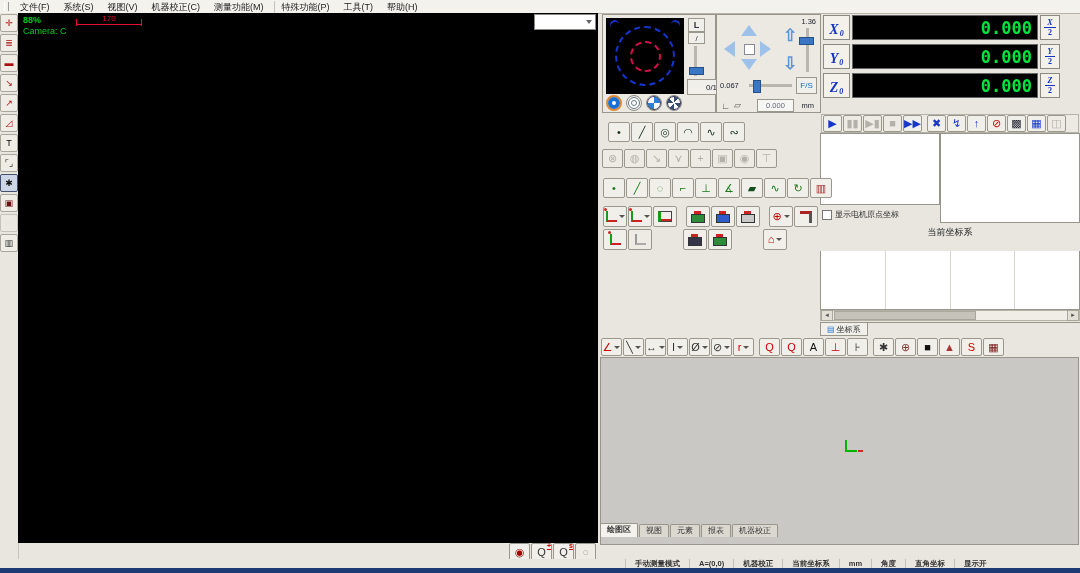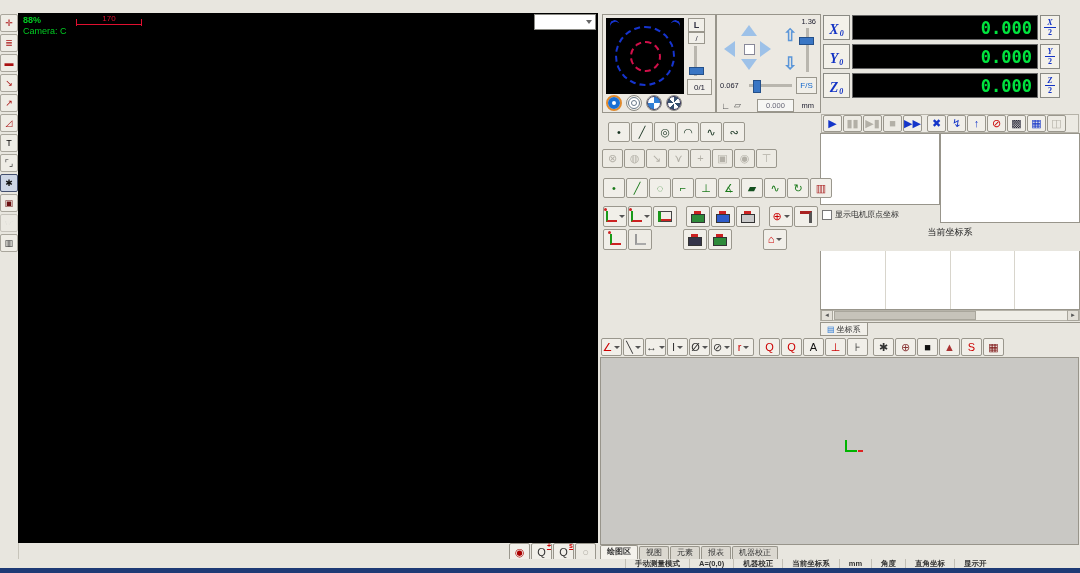--- a/index.html
+++ b/index.html
@@ -70,21 +70,21 @@
   .c-outer{position:absolute;left:9px;top:8px;width:56px;height:56px;border:2px dashed #1634cf;border-radius:50%;}
   .c-inner{position:absolute;left:24px;top:23px;width:27px;height:27px;border:2px dashed #d1104a;border-radius:50%;}
   .c-arc{position:absolute;width:10px;height:10px;border-top:2px solid #1634cf;border-radius:50%;}
   .focusL{position:absolute;left:85px;top:3px;width:15px;height:12px;border:1px solid #9a978d;background:#f1efe9;
           font-size:9px;font-weight:bold;color:#334;display:flex;align-items:center;justify-content:center;}
   .focusS{position:absolute;left:85px;top:17px;width:15px;height:10px;border:1px solid #9a978d;background:#f1efe9;
           font-size:8px;color:#334;display:flex;align-items:center;justify-content:center;}
   .vtrack{position:absolute;background:#b9b6ae;}
   .vthumb{position:absolute;background:#3a76c4;border:1px solid #24508a;}
   .fbtn{position:absolute;left:84px;top:64px;width:23px;height:14px;border:1px solid #9a978d;background:#f1efe9;
-        font-size:8px;display:flex;align-items:center;justify-content:center;color:#223;}
+        font-size:8px;display:flex;align-items:center;justify-content:center;color:#223;padding-left:12px;}
   .rings{position:absolute;left:3px;top:80px;display:flex;align-items:center;}
   .ringbtn{width:16px;height:16px;border-radius:50%;border:1px solid #8a8a84;background:#f4f2ec;
            display:inline-flex;align-items:center;justify-content:center;margin-right:4px;box-sizing:border-box;}
   .ringbtn.sel{border:2px solid #e08a2d;}
   .ring-core{width:4px;height:4px;border:4px solid #1a6fd4;border-radius:50%;background:#fff;}
   .ring-core2{width:4px;height:4px;border:4px double #6a7a8a;border-radius:50%;background:#fff;}
   .ring-pie{width:12px;height:12px;border-radius:50%;background:conic-gradient(#2f7fd6 0 25%,#fff 25% 50%,#2f7fd6 50% 75%,#fff 75%);border:1px solid #446;}
   .ring-pie2{width:12px;height:12px;border-radius:50%;border:1px solid #335;
      background:conic-gradient(#35506e 0 12%,#fff 12% 25%,#35506e 25% 37%,#fff 37% 50%,#35506e 50% 62%,#fff 62% 75%,#35506e 75% 87%,#fff 87%);}
 
@@ -160,36 +160,47 @@
   #dimTb{position:absolute;left:601px;top:338px;display:flex;align-items:center;}
   #dimTb .tb{width:19px;height:16px;}
 
   
   .report{position:absolute;left:600px;top:357px;width:479px;height:188px;background:#c9c8c4;border:1px solid #98958b;box-sizing:border-box;}
   .axismark{position:absolute;left:244px;top:82px;width:10px;height:10px;
             border-left:2px solid #00b400;border-bottom:2px solid #00b400;}
   .axismark::after{content:"";position:absolute;right:-6px;bottom:-2px;width:5px;height:2px;background:#d22;}
 
   
-  .btabs{position:absolute;left:600px;top:546px;height:13px;display:flex;align-items:flex-end;text-align:center;}
+  .btabs{position:absolute;left:600px;top:524px;height:13px;display:flex;align-items:flex-end;text-align:center;}
   .btab{height:12px;padding:0 6px;font-size:8px;line-height:11px;color:#333;background:#dbd8d0;
         border:1px solid #98958b;border-bottom:none;margin-right:1px;border-radius:2px 2px 0 0;}
   .btab.sel{background:#f4f2ec;height:13px;font-weight:bold;}
 
   
   .statusbar{position:absolute;left:0;top:559px;width:1080px;height:9px;background:#e8e6df;display:flex;
              align-items:center;font-size:7.5px;color:#333;padding-left:625px;box-sizing:border-box;font-weight:bold;}
   .seg{padding:0 9px;border-left:1px solid #c2bfb5;white-space:nowrap;line-height:9px;}
   .navy{position:absolute;left:0;top:568px;width:1080px;height:5px;background:#1e3a75;}
 </style>
 </head>
 <body>
 
 <div id="root">
 
+  <div class="menubar">
+      <span class="grip"></span>
+      <span class="mi">文件(F)</span>
+      <span class="mi">系统(S)</span>
+      <span class="mi">视图(V)</span>
+      <span class="mi">机器校正(C)</span>
+      <span class="mi">测量功能(M)</span>
+      <span class="mi">特殊功能(P)</span>
+      <span class="mi">工具(T)</span>
+      <span class="mi">帮助(H)</span>
+    </div>
 
   <div class="lefttb" id="leftTb">
       <div class="ltb">
         <span style="color: rgb(170, 17, 17); font-size: 9px;">✛</span>
       </div>
       <div class="ltb">
         <span style="color: rgb(170, 17, 17); font-size: 9px;">≣</span>
       </div>
       <div class="ltb">
         <span style="color: rgb(170, 17, 17); font-size: 9px;">▬</span>

